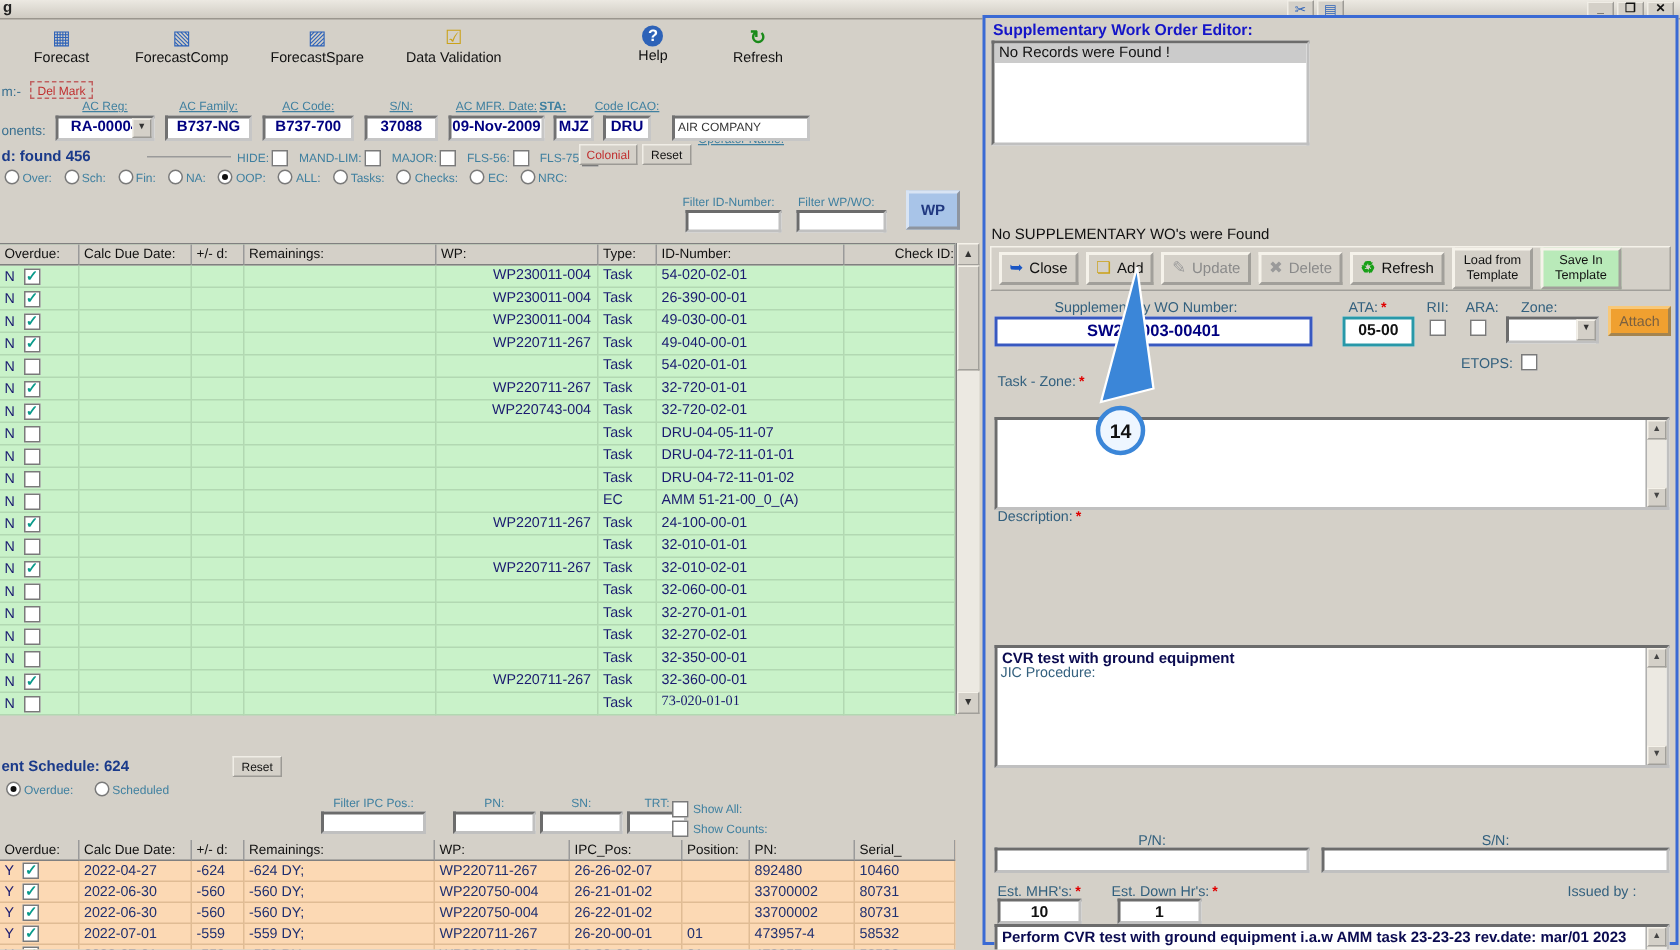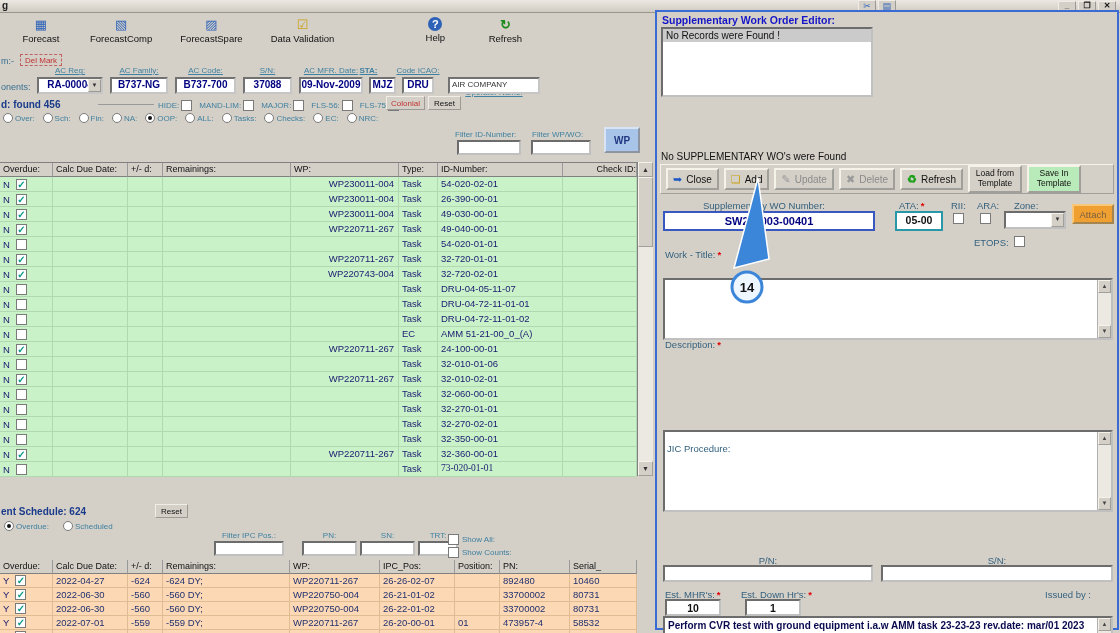--- a/index.html
+++ b/index.html
@@ -410,21 +410,21 @@
       <div class="trow" data-name="task-row">
         <div class="tcell flag" data-name="cell-overdue" style="width: 53px;">
           <span class="flagtxt" data-name="overdue-flag">N</span>
           <span class="cbx" data-name="row-checkbox"></span>
         </div>
         <div class="tcell" data-name="cell" style="width: 75px;"></div>
         <div class="tcell" data-name="cell" style="width: 35px;"></div>
         <div class="tcell" data-name="cell" style="width: 128px;"></div>
         <div class="tcell right" data-name="cell" style="width: 108px;"></div>
         <div class="tcell" data-name="cell" style="width: 39px;">Task</div>
-        <div class="tcell" data-name="cell" style="width: 125px;">32-010-01-06</div>
+        <div class="tcell" data-name="cell" style="width: 125px;">32-010-01-01</div>
         <div class="tcell" data-name="cell" style="width: 74px;"></div>
       </div>
       <div class="trow" data-name="task-row">
         <div class="tcell flag" data-name="cell-overdue" style="width: 53px;">
           <span class="flagtxt" data-name="overdue-flag">N</span>
           <span class="cbx checked" data-name="row-checkbox">✓</span>
         </div>
         <div class="tcell" data-name="cell" style="width: 75px;"></div>
         <div class="tcell" data-name="cell" style="width: 35px;"></div>
         <div class="tcell" data-name="cell" style="width: 128px;"></div>
@@ -680,30 +680,31 @@
   <div class="elabel abs" style="left:357px;top:188px" data-name="zone-label">Zone:</div>
   <div class="combo2 abs" style="left:347px;top:199px;width:62px;height:18px" data-name="zone-dropdown">
       <span class="dd-btn" data-name="chevron-down-icon">▼</span>
     </div>
 
   <button class="attach abs" style="left:415px;top:192px;width:42px;height:20px" data-name="attach-button">Attach</button>
 
   <div class="elabel abs" style="left:317px;top:225px" data-name="etops-label">ETOPS:</div>
   <span class="cbx abs" style="left:357px;top:224px" data-name="etops-checkbox"></span>
 
-  <div class="elabel abs" style="left:8px;top:237px" data-name="task-title-label"><span>Work - Title:</span><span class="req" data-name="required-marker">*</span></div>
+  <div class="elabel abs" style="left:8px;top:237px" data-name="task-title-label"><span>Task - Zone:</span><span class="req" data-name="required-marker">*</span></div>
   <div class="etext abs" style="left:6px;top:248px;width:450px;height:62px" data-name="task-title-textarea">
     <div class="etext-scroll" data-name="textarea-scrollbar">
         <span class="sa" data-name="scroll-up-icon">▲</span>
         <span class="sa b" data-name="scroll-down-icon">▼</span>
       </div>
   </div>
 
   <div class="elabel abs" style="left:8px;top:327px" data-name="description-label"><span>Description:</span><span class="req" data-name="required-marker">*</span></div>
   <div class="etext abs" style="left:6px;top:338px;width:450px;height:82px" data-name="description-textarea">
+    <div class="etext-content" data-name="description-value">CVR test with ground equipment</div>
     <div class="etext-scroll" data-name="textarea-scrollbar">
         <span class="sa" data-name="scroll-up-icon">▲</span>
         <span class="sa b" data-name="scroll-down-icon">▼</span>
       </div>
   </div>
 
   <div class="elabel abs" style="left:10px;top:431px" data-name="jic-procedure-label">JIC Procedure:</div>
   <div class="etext abs" style="left:6px;top:442px;width:450px;height:96px" data-name="jic-procedure-textarea">
     <div class="etext-content" data-name="jic-procedure-value">Perform CVR test with ground equipment i.a.w AMM task 23-23-23 rev.date: mar/01 2023</div>
     <div class="etext-scroll" data-name="textarea-scrollbar">

